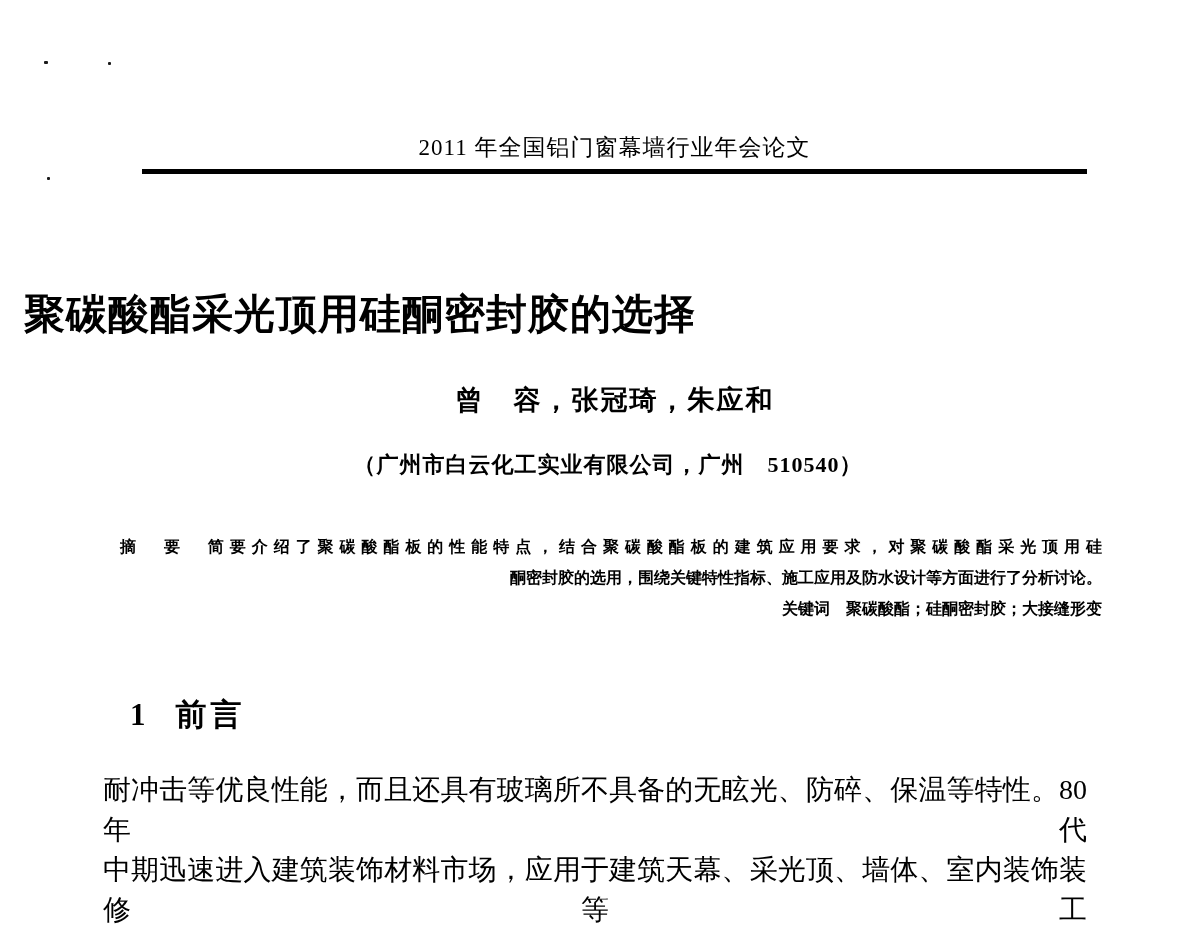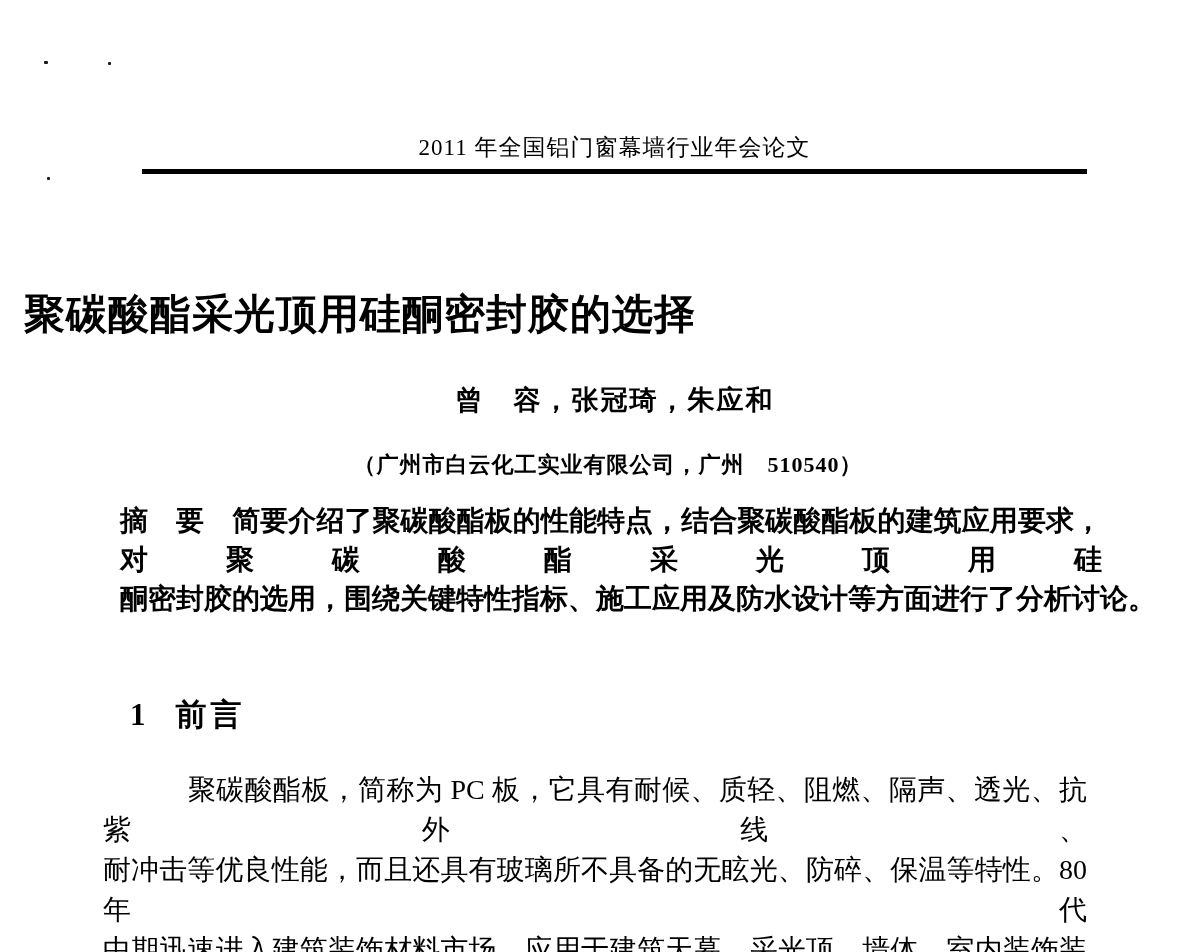--- a/index.html
+++ b/index.html
@@ -76,25 +76,25 @@
     width: 1200px;
     text-align: center;
     font-size: 22px;
     font-weight: 700;
     letter-spacing: 1px;
     white-space: nowrap;
   }
   .abstract {
     position: absolute;
     left: 120px;
-    top: 501px;
+    top: 531px;
     width: 982px;
-    font-size: 28px;
+    font-size: 16px;
     font-weight: 700;
-    line-height: 39px;
+    line-height: 31px;
   }
   .a-line {
     text-align: right;
     white-space: nowrap;
   }
   .a-line.fill {
     white-space: normal;
     text-align: justify;
     text-align-last: justify;
   }
@@ -143,26 +143,26 @@
 
   <h1 class="paper-title">聚碳酸酯采光顶用硅酮密封胶的选择</h1>
 
   <div class="authors">曾　容，张冠琦，朱应和</div>
 
   <div class="affiliation">（广州市白云化工实业有限公司，广州　510540）</div>
 
   <div class="abstract">
     <div class="a-line fill">摘　要　简要介绍了聚碳酸酯板的性能特点，结合聚碳酸酯板的建筑应用要求，对聚碳酸酯采光顶用硅</div>
     <div class="a-line">酮密封胶的选用，围绕关键特性指标、施工应用及防水设计等方面进行了分析讨论。</div>
+    <div class="a-line">关键词　聚碳酸酯；硅酮密封胶；大接缝形变</div>
   </div>
 
   <div class="section-heading">
     <span class="sec-num">1</span><span class="sec-title">前言</span>
   </div>
 
   <div class="body-text">
-    <div class="b-line indent">聚碳酸酯板，简称为 PC 板，它具有耐候、质轻、阻燃、隔声、透光、抗紫外线、</div>
     <div class="b-line">耐冲击等优良性能，而且还具有玻璃所不具备的无眩光、防碎、保温等特性。80 年代</div>
     <div class="b-line">中期迅速进入建筑装饰材料市场，应用于建筑天幕、采光顶、墙体、室内装饰装修等工</div>
 
   </div>
 
 </div>
 
 </body></html>

